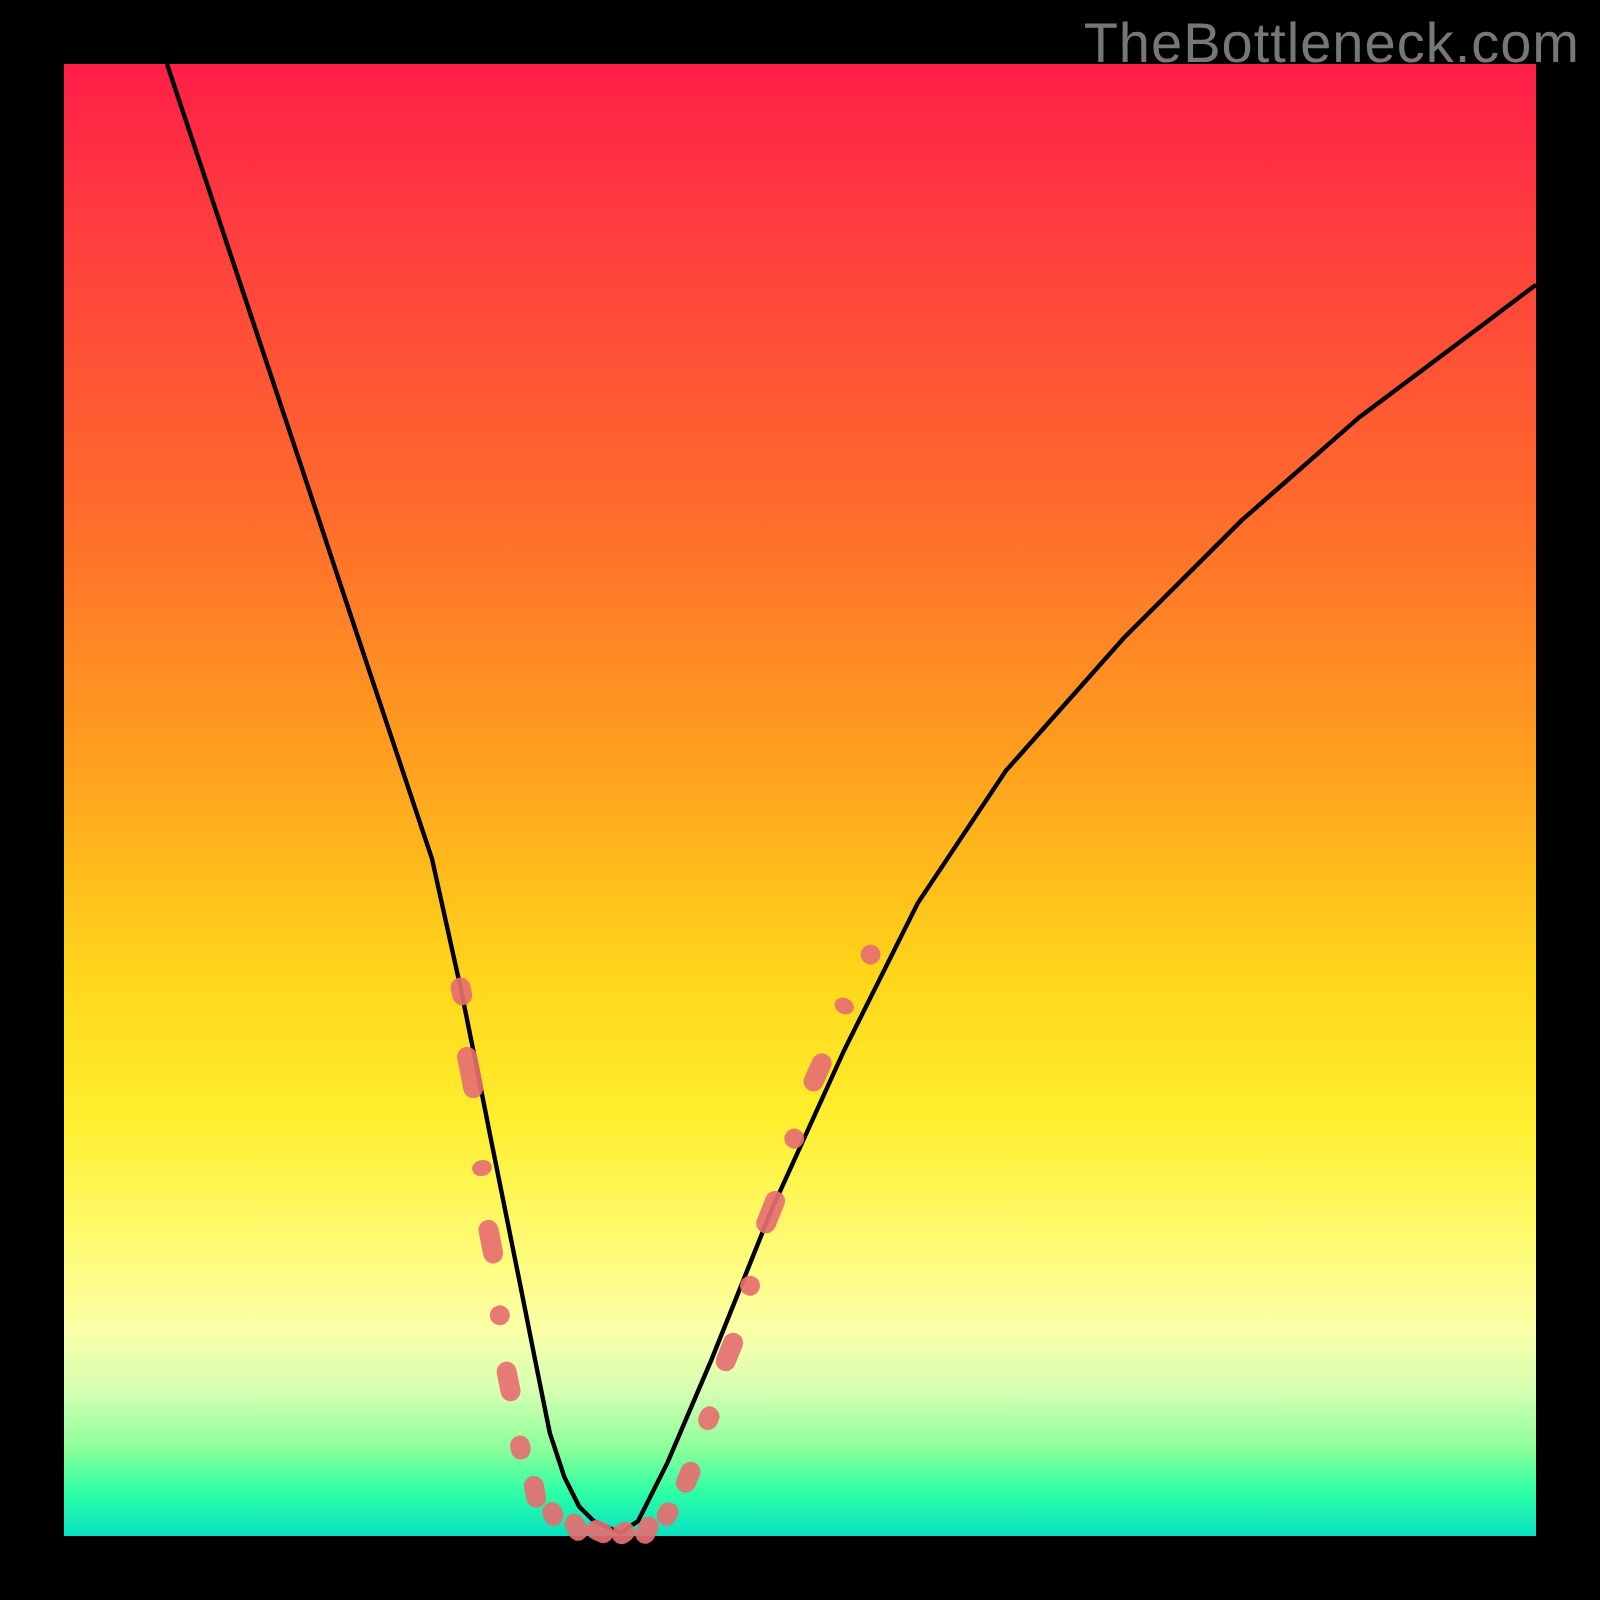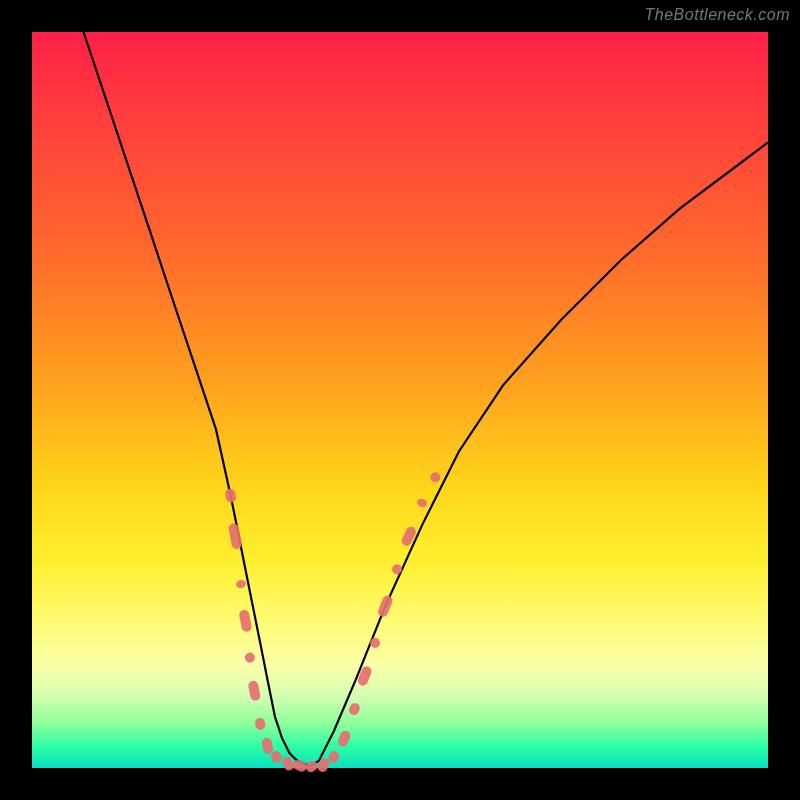--- a/index.html
+++ b/index.html
@@ -40,24 +40,23 @@
       #8dff9a 94%,
       #2effa4 97%,
       #08e0c2 100%
     );
   }
   .watermark {
     position: absolute;
     top: 6px;
     right: 10px;
     color: #777;
-    font-size: 16px;
+    font-size: 28px;
     letter-spacing: 0.5px;
     user-select: none;
-    font-style: italic;
   }
   svg.curve {
     position: absolute;
     top: 0;
     left: 0;
     width: 736px;
     height: 736px;
     overflow: visible;
   }
   .curve-path {

